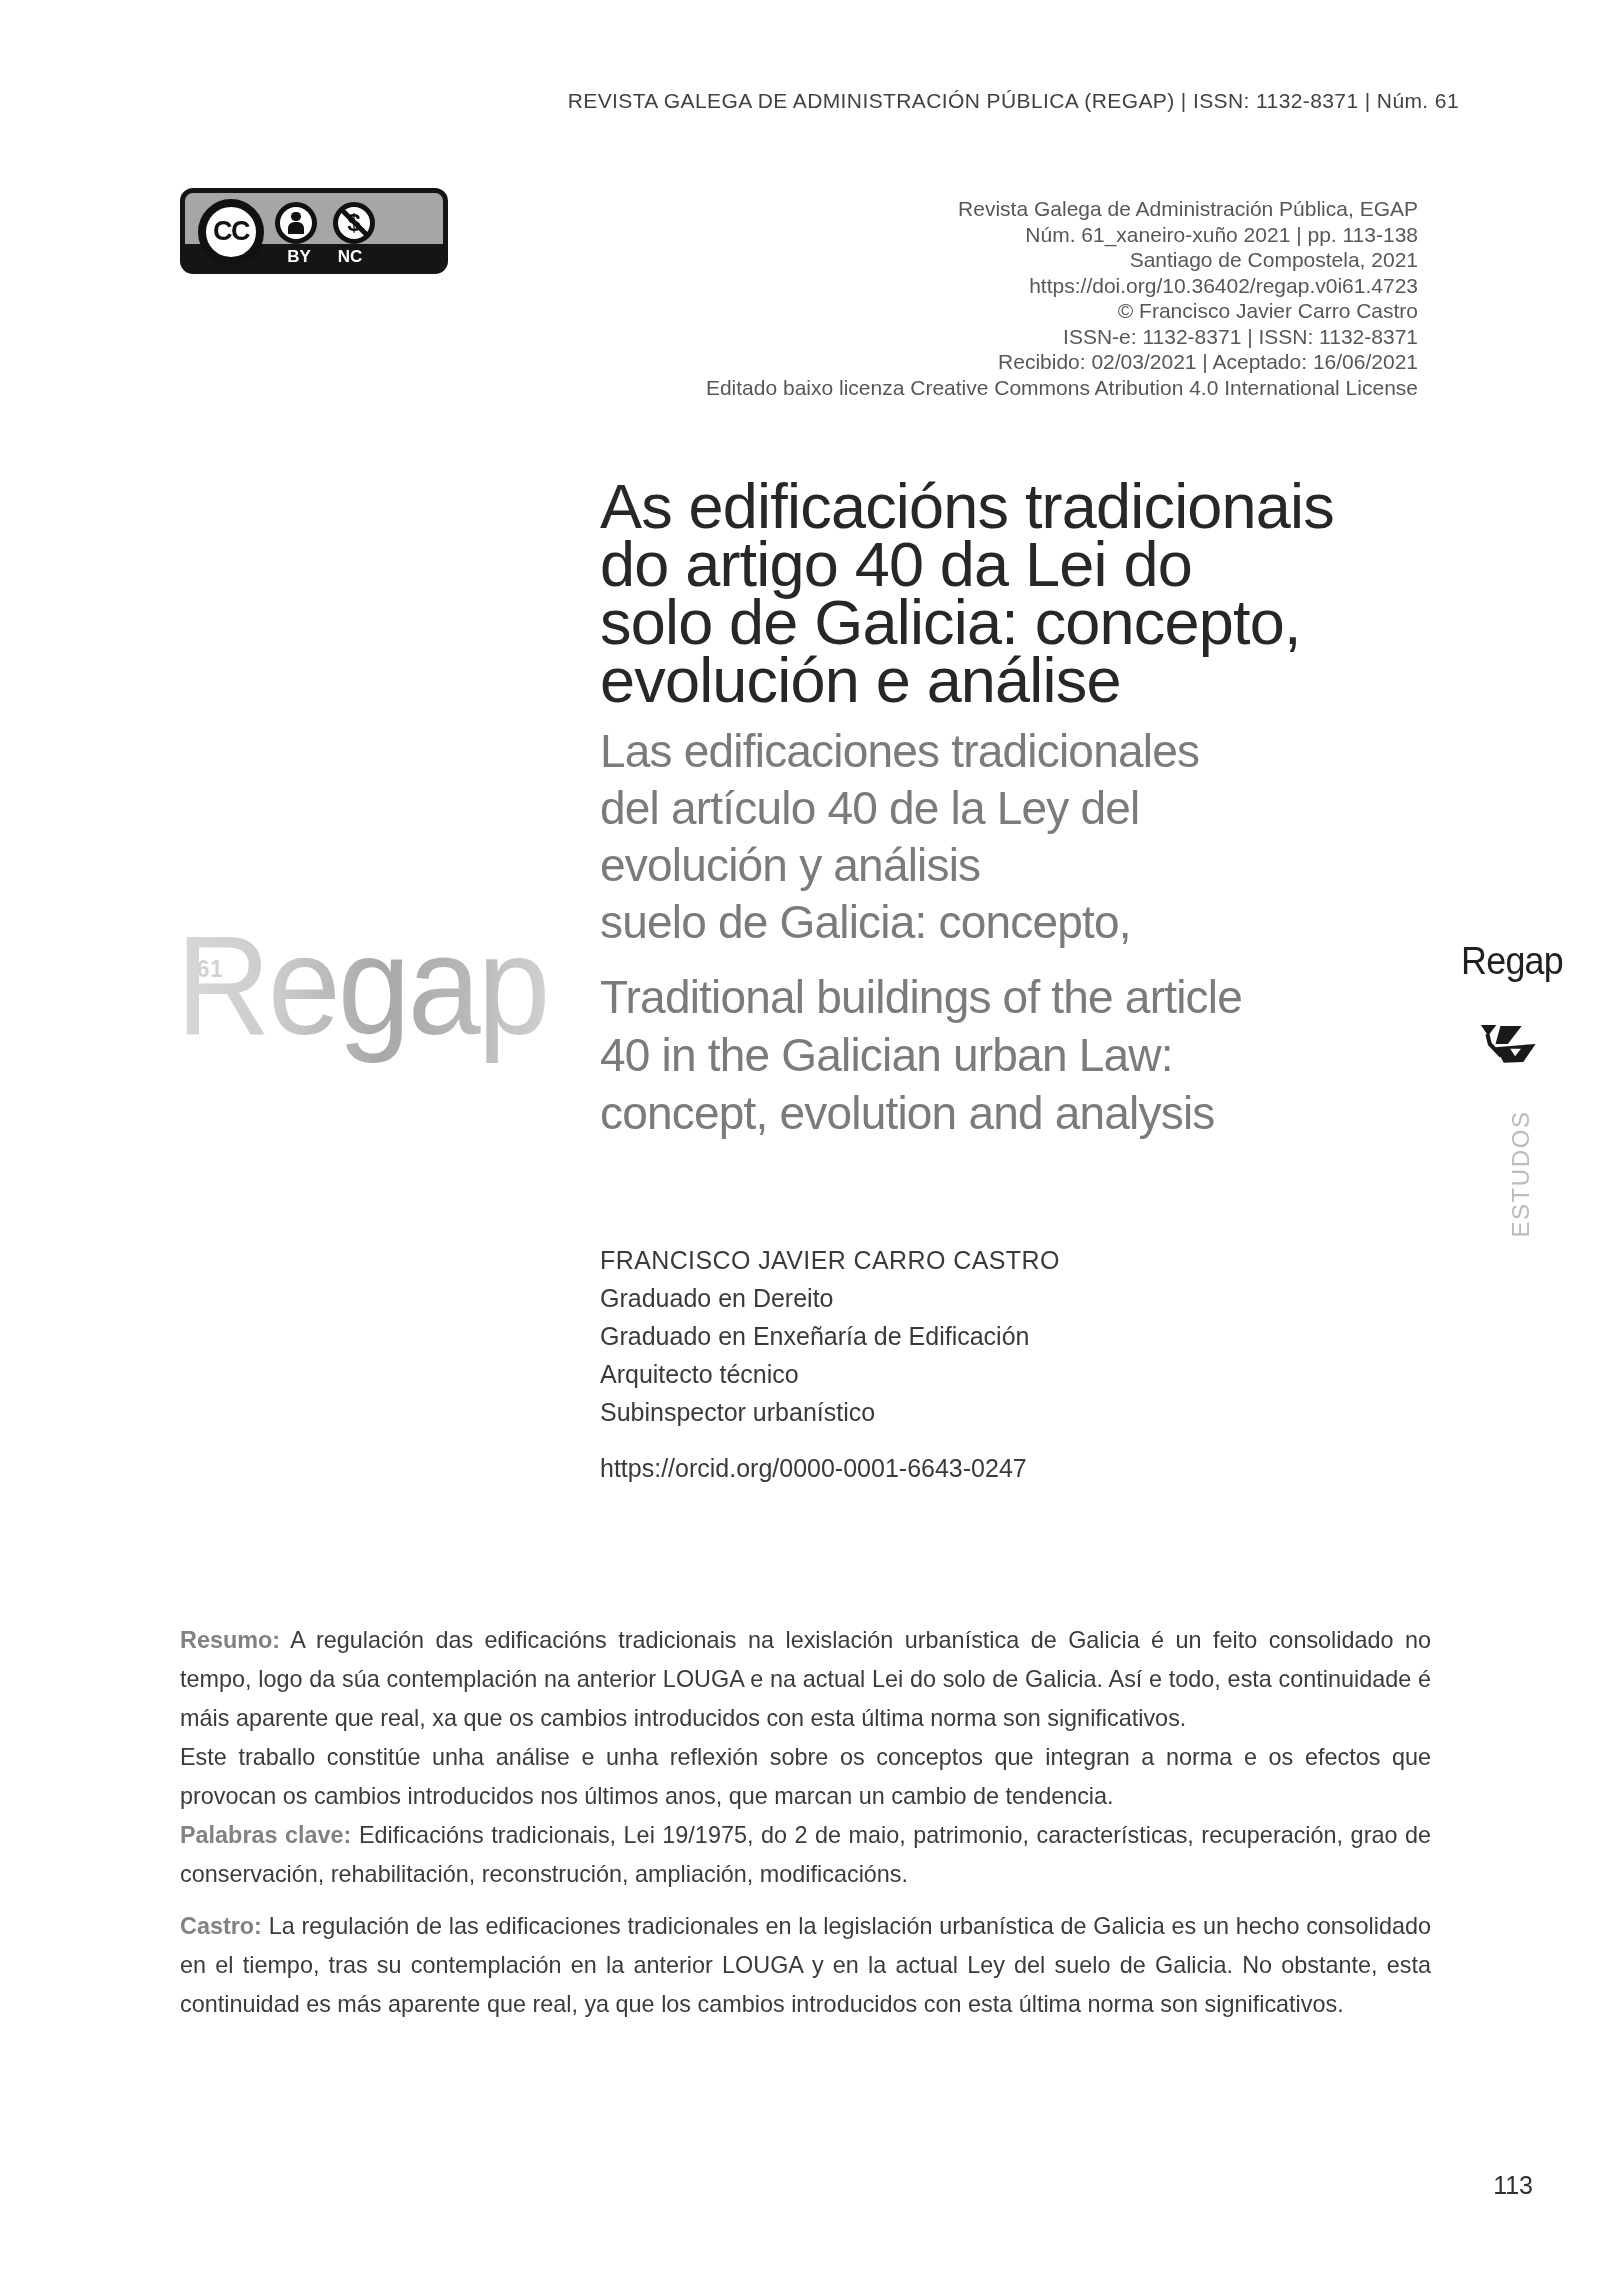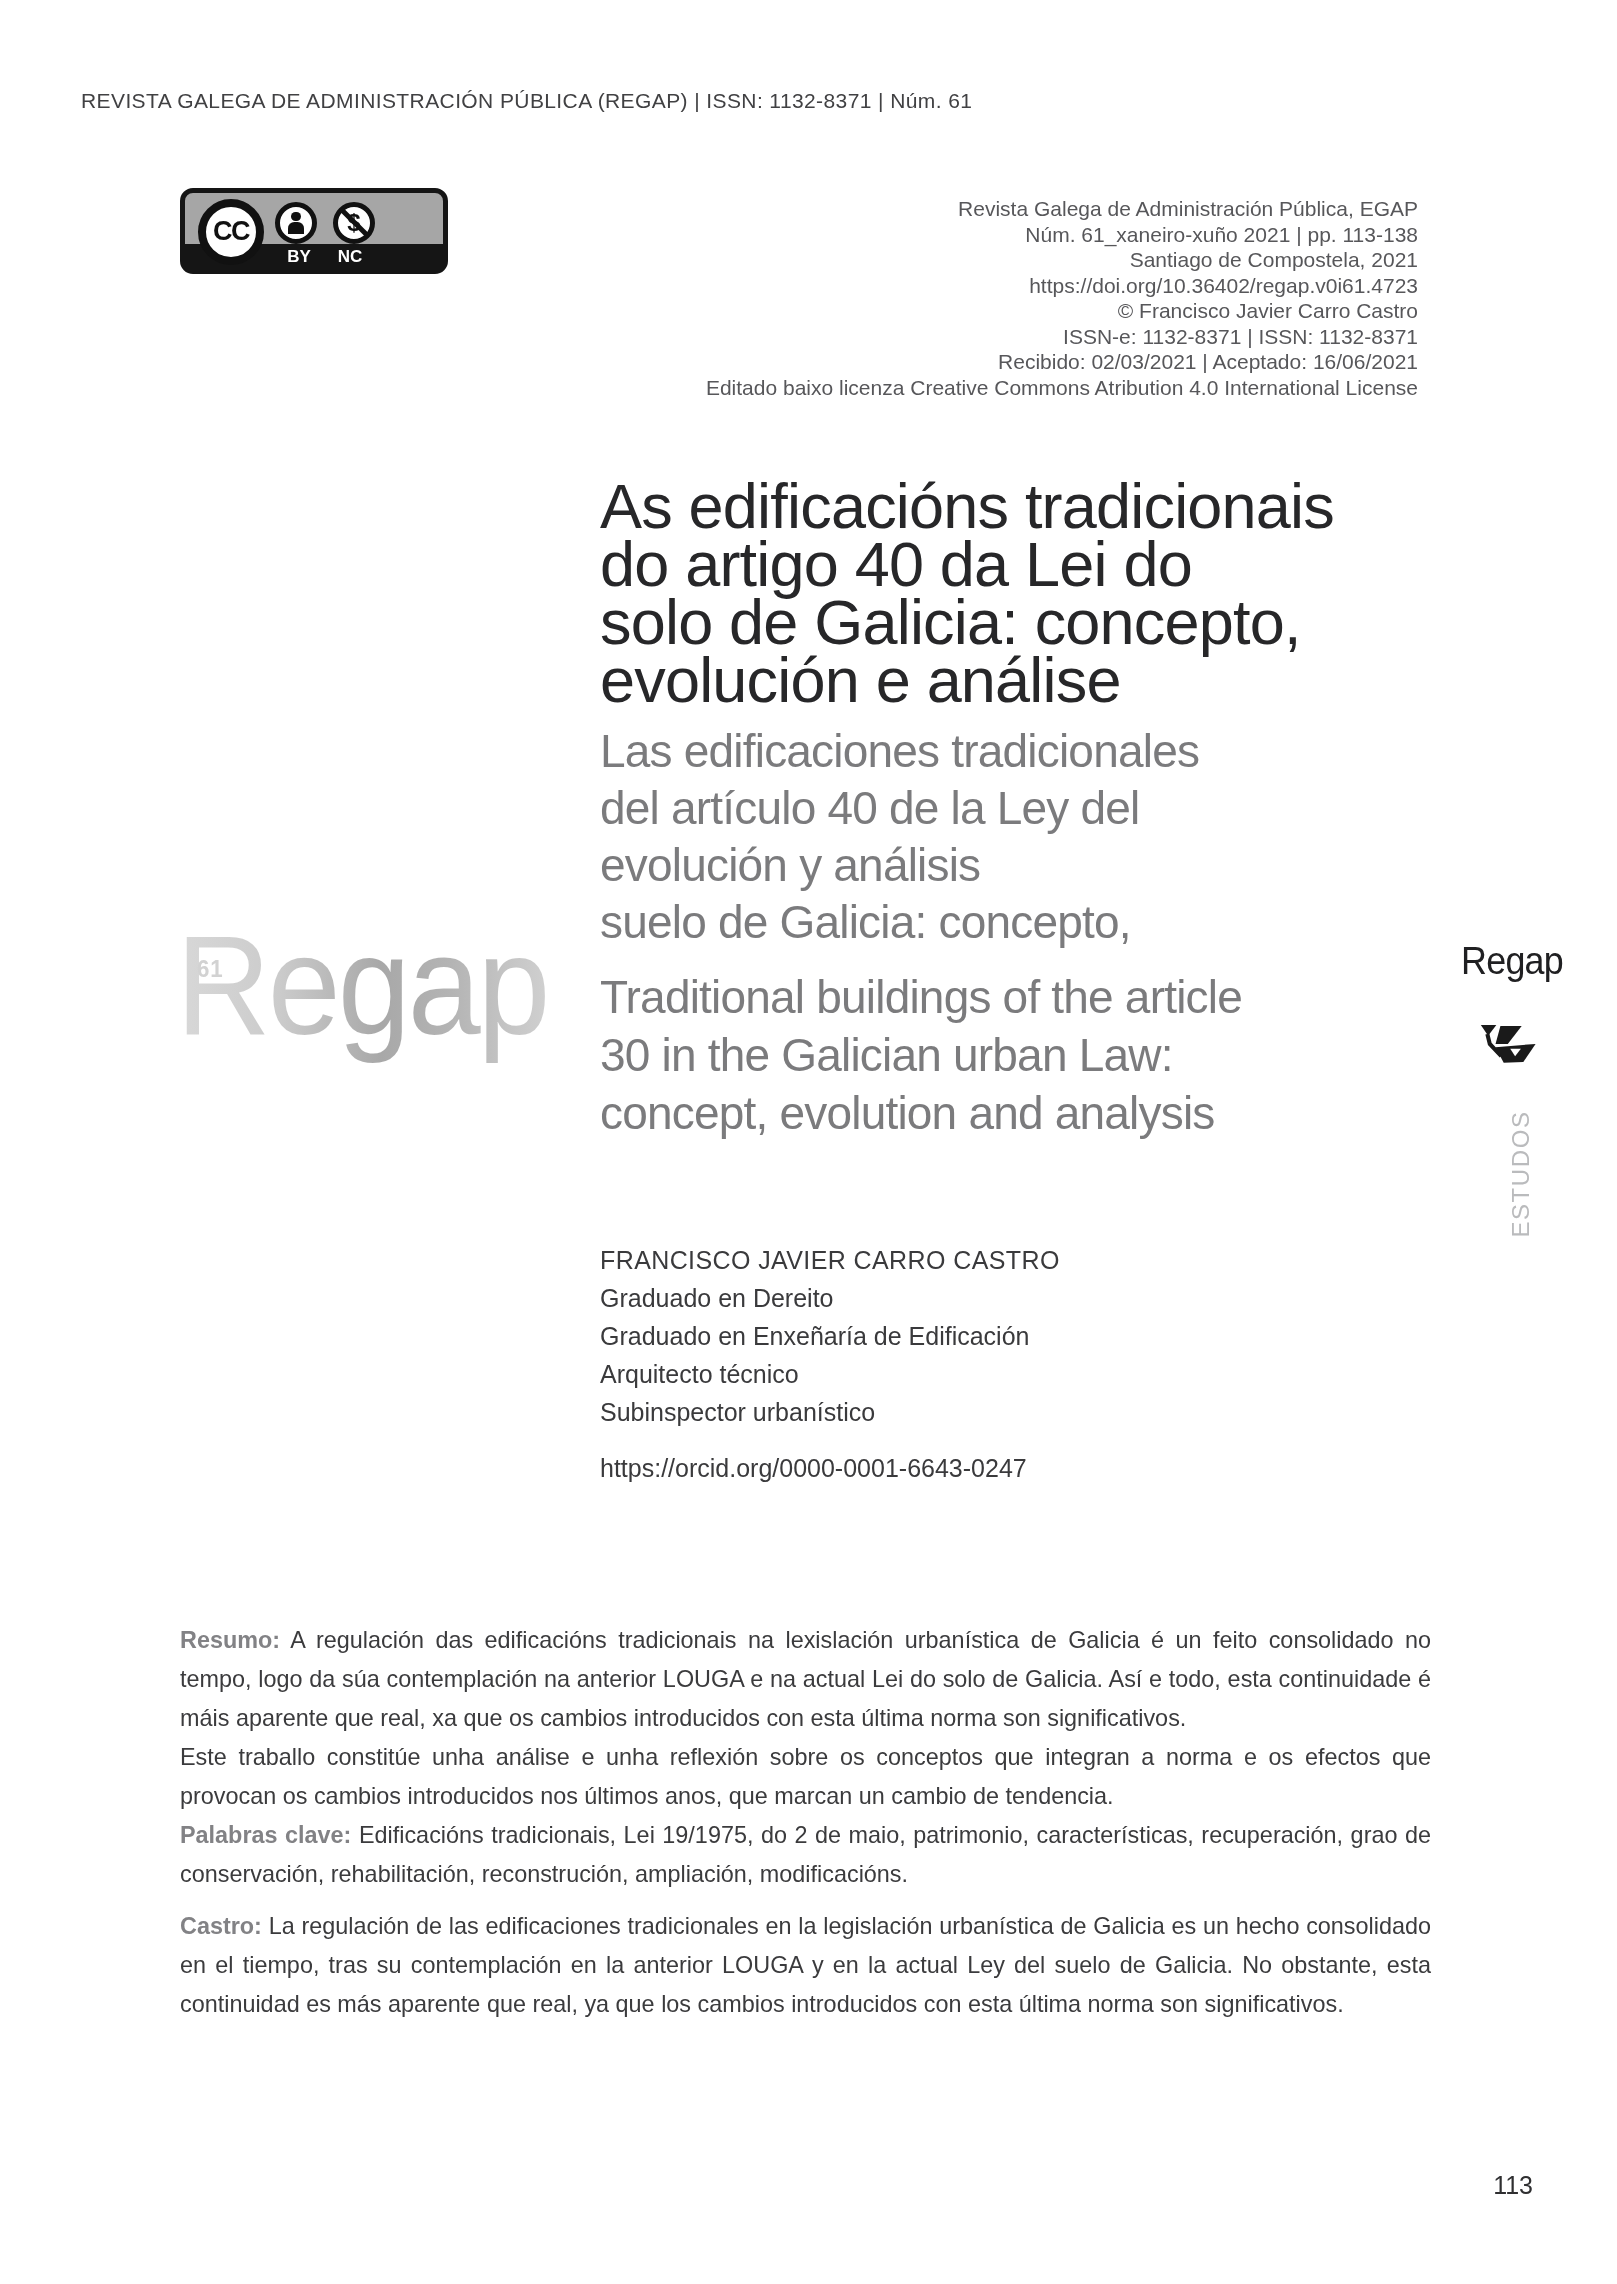--- a/index.html
+++ b/index.html
@@ -7,21 +7,21 @@
     position:relative;
     width:1618px;height:2284px;
     background:#ffffff;
     font-family:"Liberation Sans","DejaVu Sans",sans-serif;
     color:#3c3c3e;
     overflow:hidden;
   }
   
   .running-head{
     position:absolute;left:81px;top:89px;width:1378px;
-    text-align:left;font-size:21px;letter-spacing:0.4px;color:#414143;
+    text-align:right;font-size:21px;letter-spacing:0.4px;color:#414143;
   }
   
   .cc-badge{
     position:absolute;left:180px;top:188px;width:268px;height:86px;
     background:#a6a6a6;border:5.6px solid #151515;border-radius:13px;
     box-sizing:border-box;
   }
   .cc-band{position:absolute;left:0;bottom:0;width:100%;height:25px;background:#151515;}
   .cc-circle{
     position:absolute;left:13px;top:5.6px;width:50px;height:50px;
@@ -141,21 +141,21 @@
     <div>evolución e análise</div>
   </h1>
   <h2 class="title-es" style="margin:0;">
     <div>Las edificaciones tradicionales</div>
     <div>del artículo 40 de la Ley del</div>
     <div>evolución y análisis</div>
     <div>suelo de Galicia: concepto,</div>
   </h2>
   <h2 class="title-en" style="margin:0;">
     <div>Traditional buildings of the article</div>
-    <div>30 in the Galician urban Law:</div>
+    <div>40 in the Galician urban Law:</div>
     <div>concept, evolution and analysis</div>
   </h2>
 
   <div class="author">
     <div class="author-name">FRANCISCO JAVIER CARRO CASTRO</div>
     <div>Graduado en Dereito</div>
     <div>Graduado en Enxeñaría de Edificación</div>
     <div>Arquitecto técnico</div>
     <div>Subinspector urbanístico</div>
     <div class="author-orcid"><a href="#">https://orcid.org/0000-0001-6643-0247</a></div>

